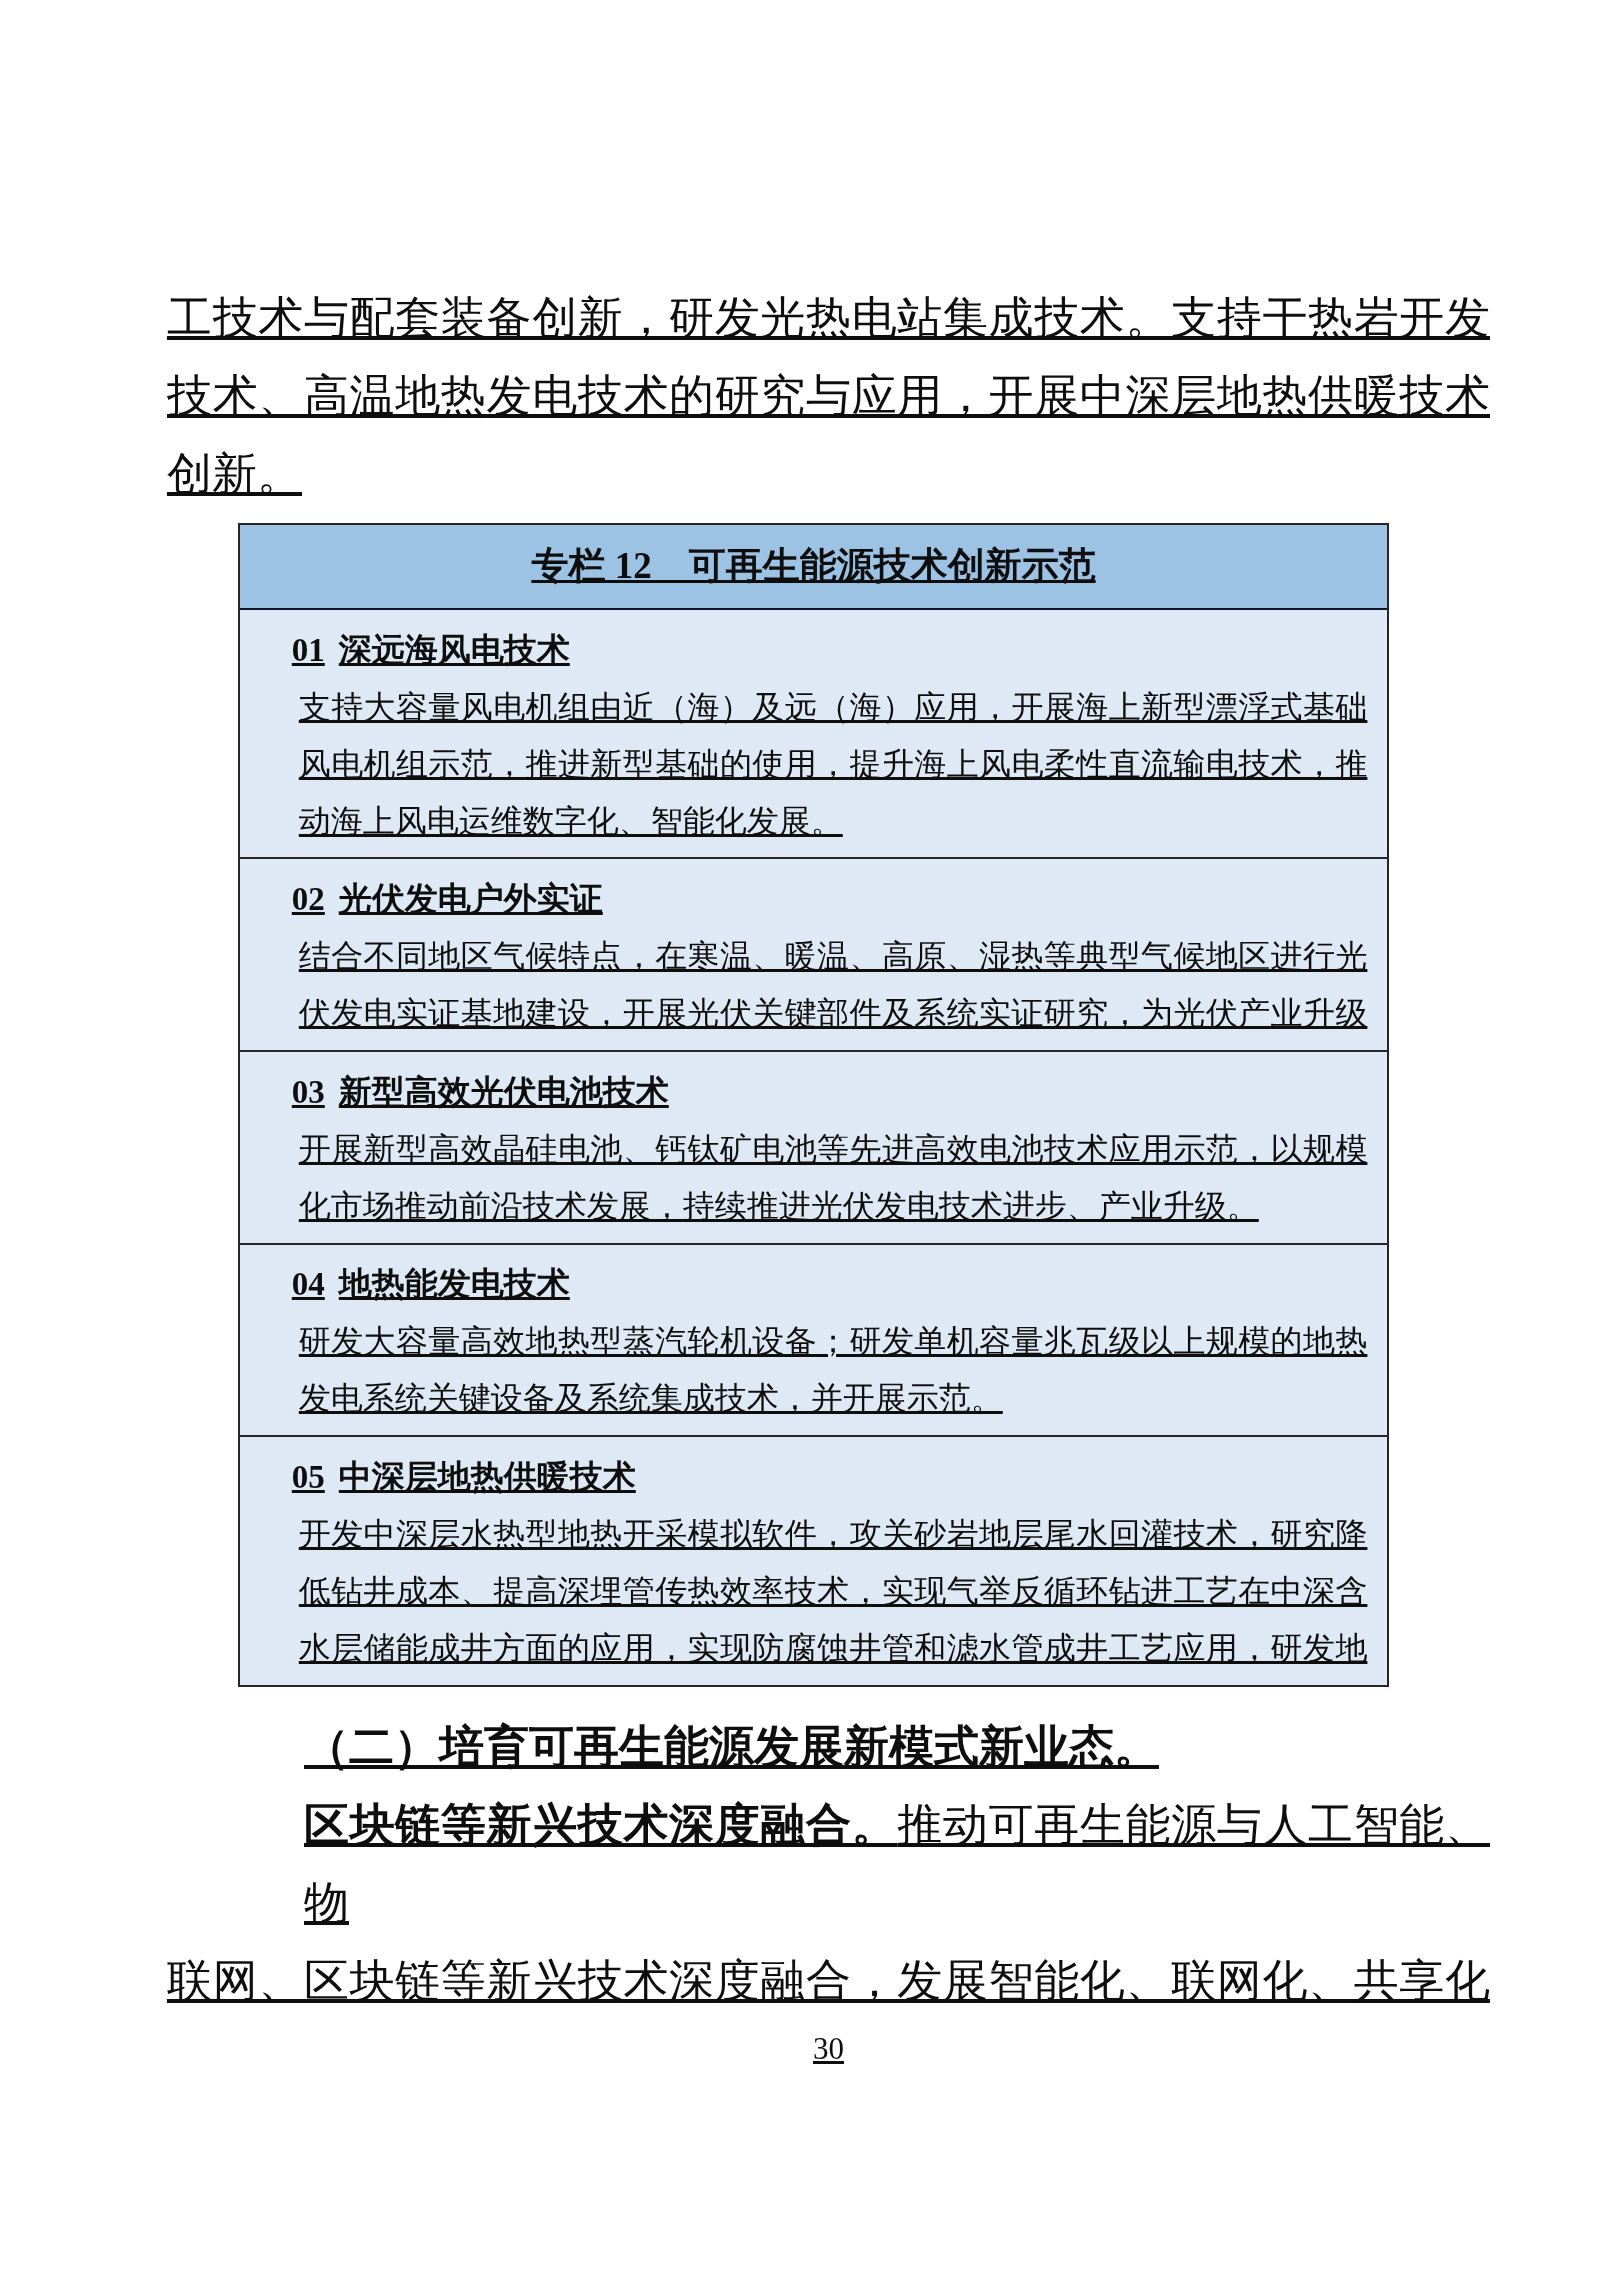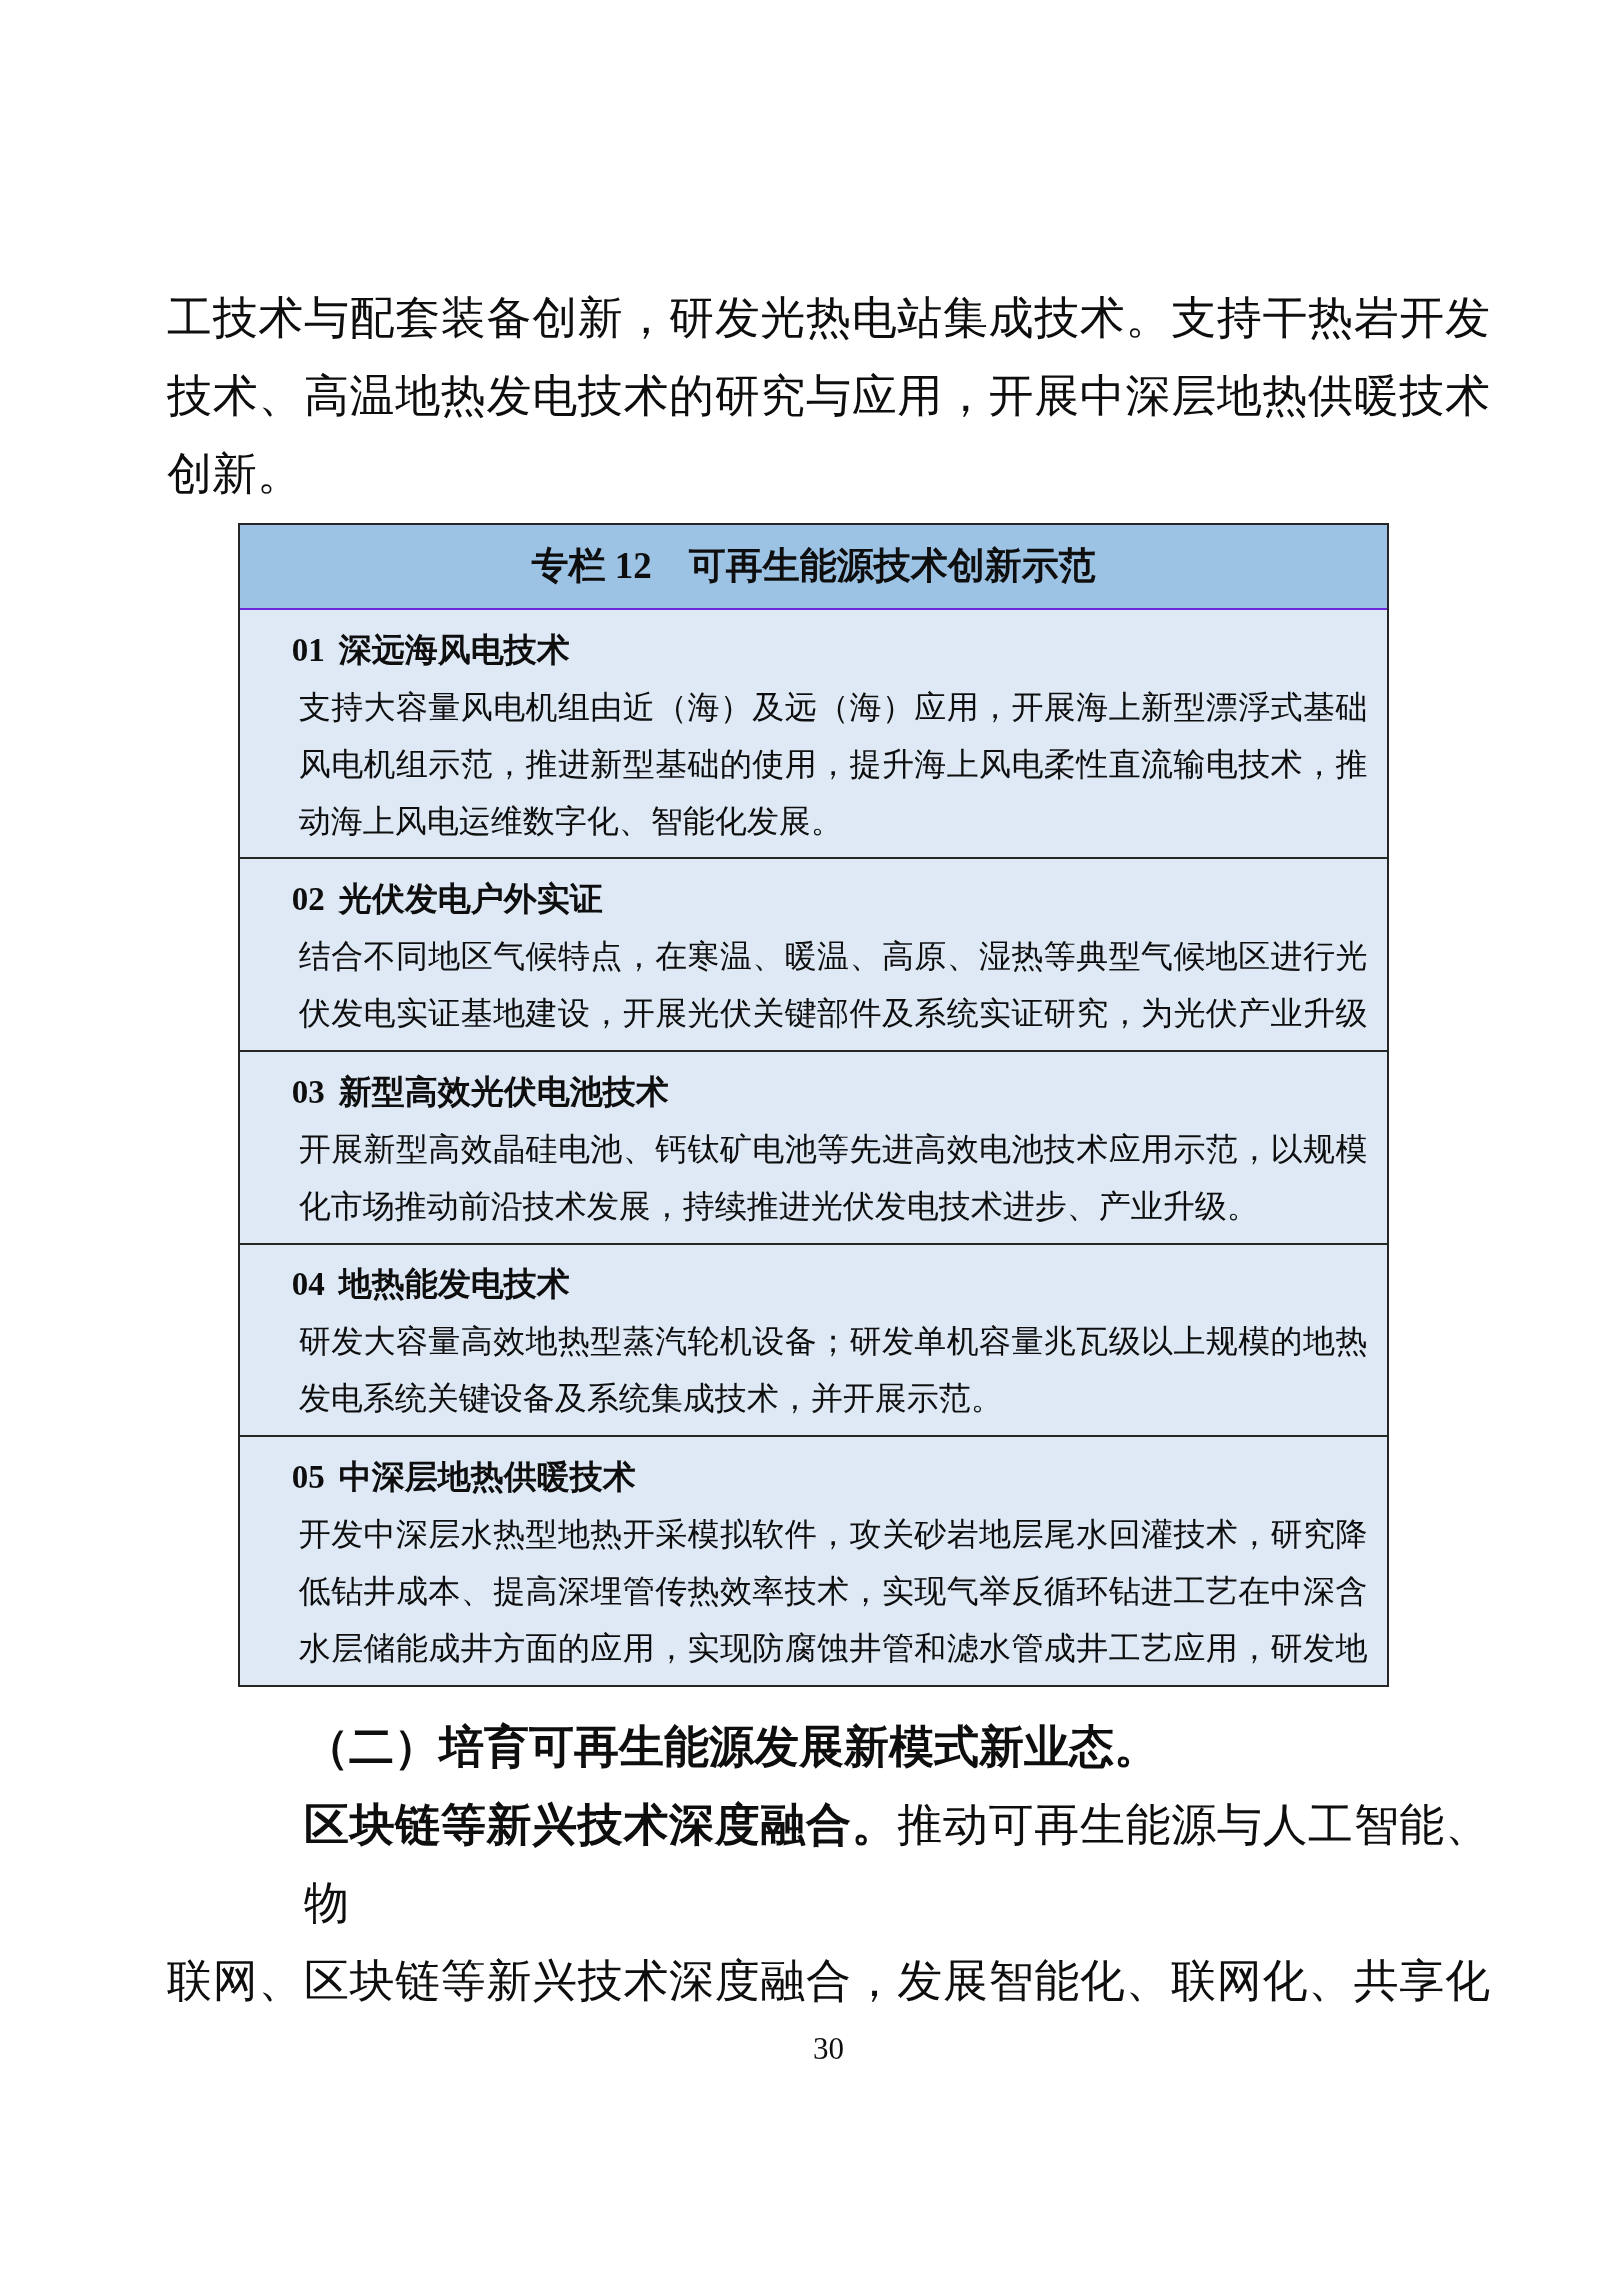--- a/index.html
+++ b/index.html
@@ -6,20 +6,21 @@
   .page {
     position: relative;
     width: 1621px;
     height: 2293px;
     margin: 0 auto;
     background: #ffffff;
     box-sizing: border-box;
     padding: 279px 131px 0 167px;
     font-family: "Liberation Serif", "DejaVu Serif", serif;
     color: #0e0e0e;
+    text-decoration: underline;
   }
   
   .body-line {
     font-size: 45px;
     line-height: 78px;
     white-space: nowrap;
   }
   .just {
     white-space: normal;
     text-align: justify;
@@ -33,21 +34,21 @@
   .box {
     width: 1147px;
     margin-left: 71px;
     margin-top: 9.8px;
     border: 2px solid #262626;
     background: #dee9f5;
   }
   .box-header {
     height: 83px;
     background: #9cc2e4;
-    border-bottom: 2px solid #6d28d9;
+    border-bottom: 2px solid #0f172a;
     display: flex;
     align-items: center;
     justify-content: center;
     font-weight: bold;
     font-size: 37px;
   }
   .box-row {
     padding: 11.8px 19.6px 7.8px 11.8px;
     border-bottom: 2px solid #262626;
   }

